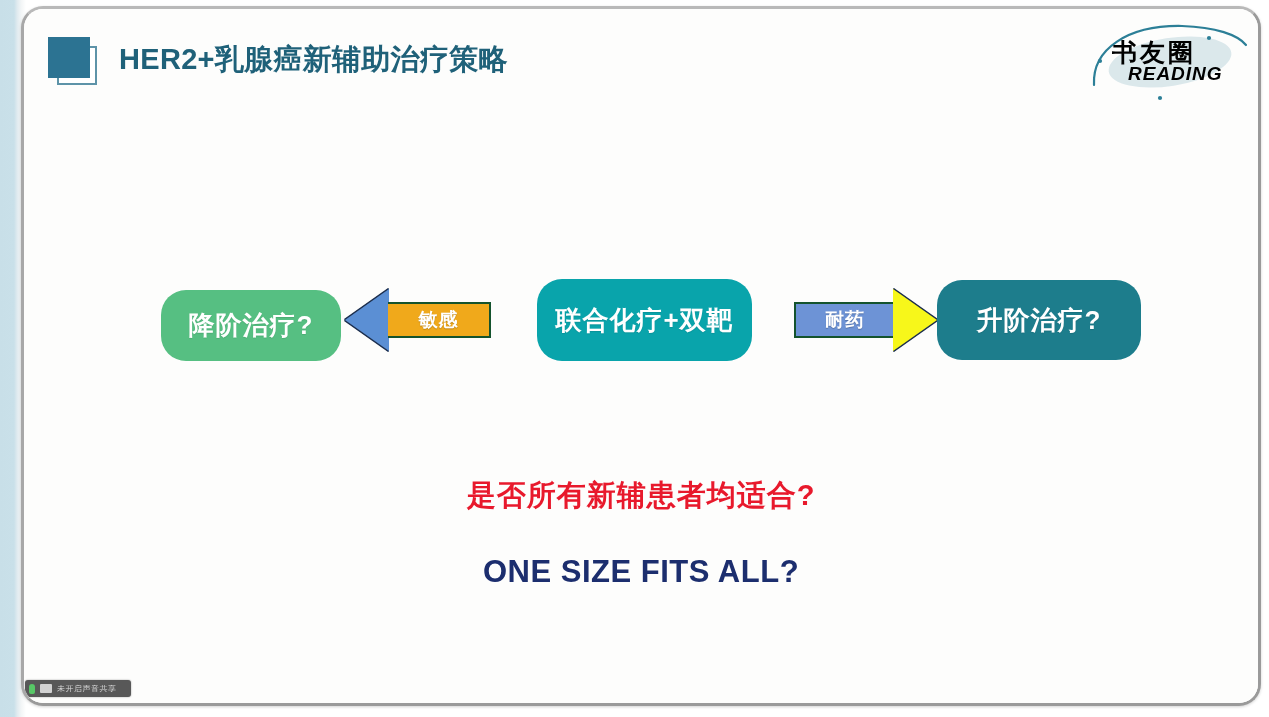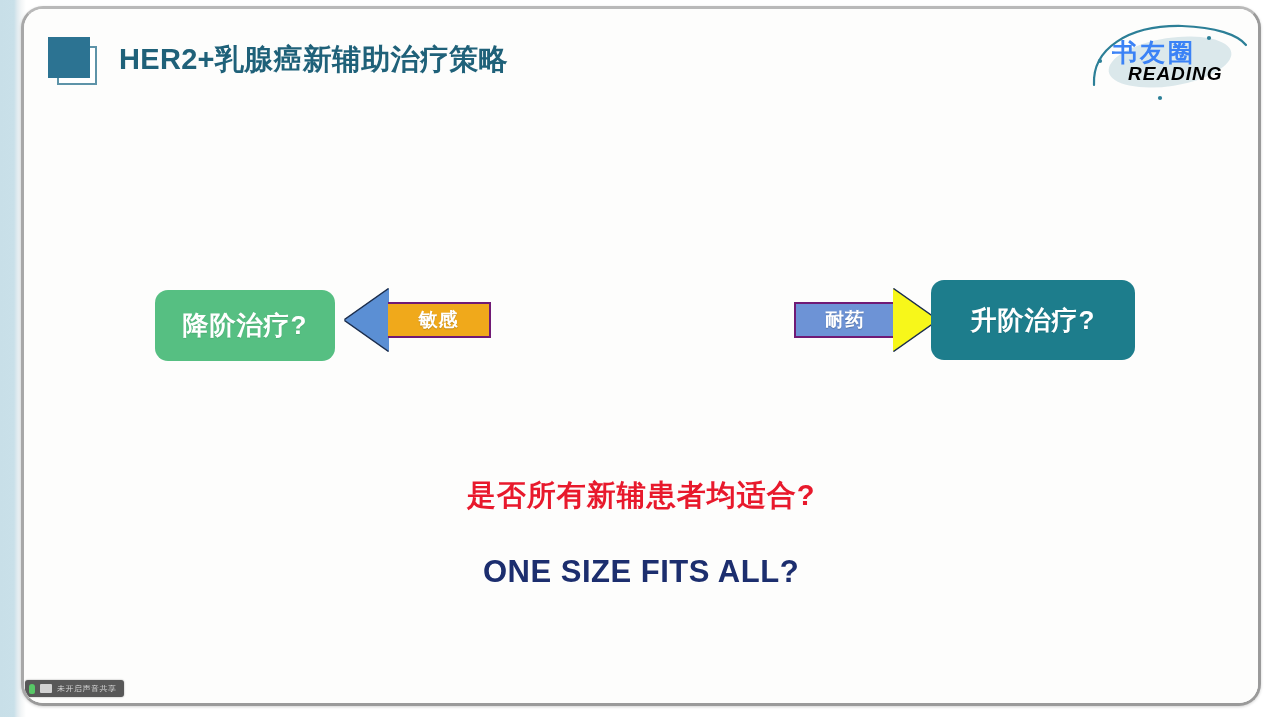--- a/index.html
+++ b/index.html
@@ -99,21 +99,21 @@
     width: 165px;
     height: 92px;
   }
   #brand-logo svg { display: block; }
   #brand-cn {
     position: absolute;
     left: 26px;
     top: 23px;
     font-size: 25px;
     font-weight: bold;
-    color: #3b82f6;
+    color: #000000;
     letter-spacing: 3px;
     white-space: nowrap;
   }
   #brand-en {
     position: absolute;
     left: 42px;
     top: 50px;
     font-size: 19px;
     font-weight: bold;
     font-style: italic;
@@ -128,27 +128,28 @@
     left: 0;
     top: 258px;
     width: 100%;
     height: 110px;
   }
   .node {
     position: absolute;
     display: flex;
     align-items: center;
     justify-content: center;
-    border-radius: 13px;
+    border-radius: 25px;
     color: #ffffff;
     font-weight: bold;
     font-size: 26px;
     letter-spacing: 1px;
     white-space: nowrap;
     text-shadow: 0 1px 1px rgba(0,0,0,0.10);
+    margin-left: 6px;
   }
   #node-deescalate {
     left: 131px;  top: 23px;
     width: 180px; height: 71px;
     background: #56bf82;
   }
   #node-combo {
     left: 507px;  top: 12px;
     width: 215px; height: 82px;
     background: #09a4ab;
@@ -161,21 +162,21 @@
 
   
   .arrow {
     position: absolute;
     height: 62px;
   }
   .arrow .body {
     position: absolute;
     top: 13px;
     height: 36px;
-    border: 2px solid #701a75;
+    border: 2px solid #14532d;
     box-sizing: border-box;
     display: flex;
     align-items: center;
     justify-content: center;
     color: #ffffff;
     font-weight: bold;
     font-size: 19px;
     letter-spacing: 1px;
     text-shadow: 0 1px 1px rgba(0,0,0,0.22);
   }
@@ -240,21 +241,21 @@
     color: #1c2e6e;
     letter-spacing: 0.5px;
   }
 
   
   #share-badge {
     position: absolute;
     left: 1px;
     bottom: 6px;
     height: 17px;
-    padding: 0 7px 0 4px;
+    padding: 0 14px 0 4px;
     display: flex;
     align-items: center;
     gap: 5px;
     background: #4a4a4a;
     border-radius: 3px;
     box-shadow: 0 0 2px rgba(0,0,0,0.4);
     opacity: 0.92;
   }
   #share-badge .mic-dot {
     width: 6px; height: 10px;
@@ -309,20 +310,21 @@
 
       <div id="flow">
 
         <div class="node" id="node-deescalate">降阶治疗?</div>
 
         <div class="arrow" id="arrow-sensitive">
           <div class="head"></div>
           <div class="body">敏感</div>
         </div>
 
+        <div class="node" id="node-combo">联合化疗+双靶</div>
 
         <div class="arrow" id="arrow-resistant">
           <div class="body">耐药</div>
           <div class="head"></div>
         </div>
 
         <div class="node" id="node-escalate">升阶治疗?</div>
       </div>
 
       <div id="question-en">ONE SIZE FITS ALL?</div>

